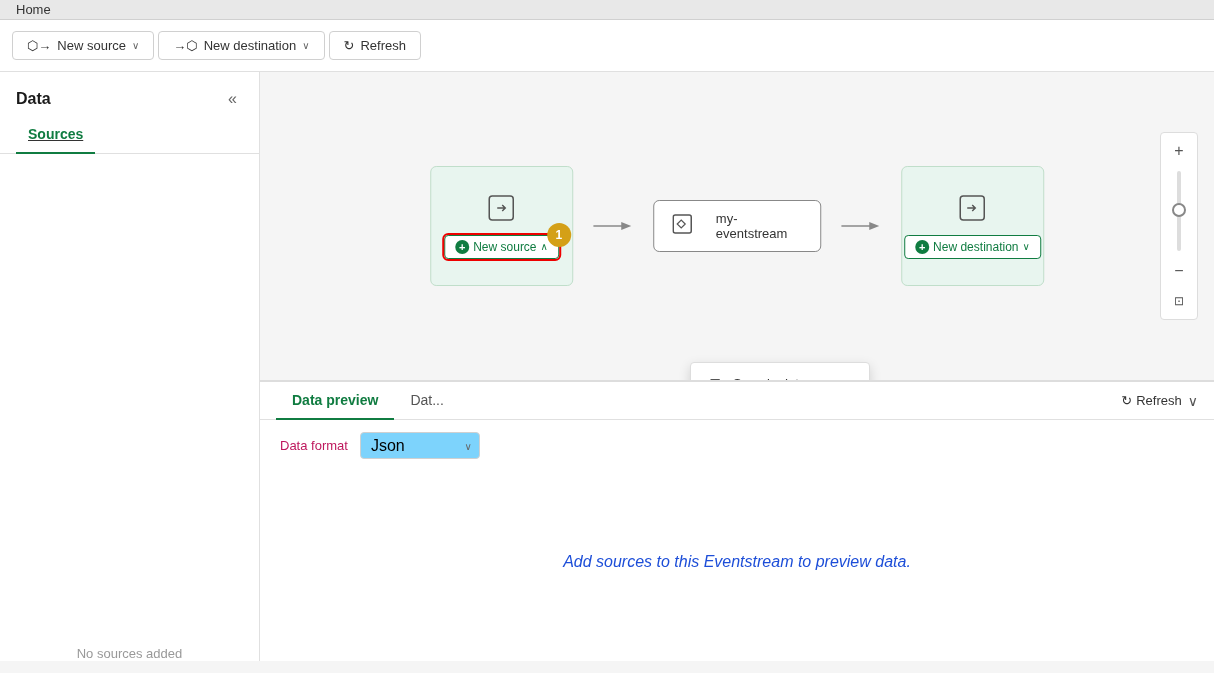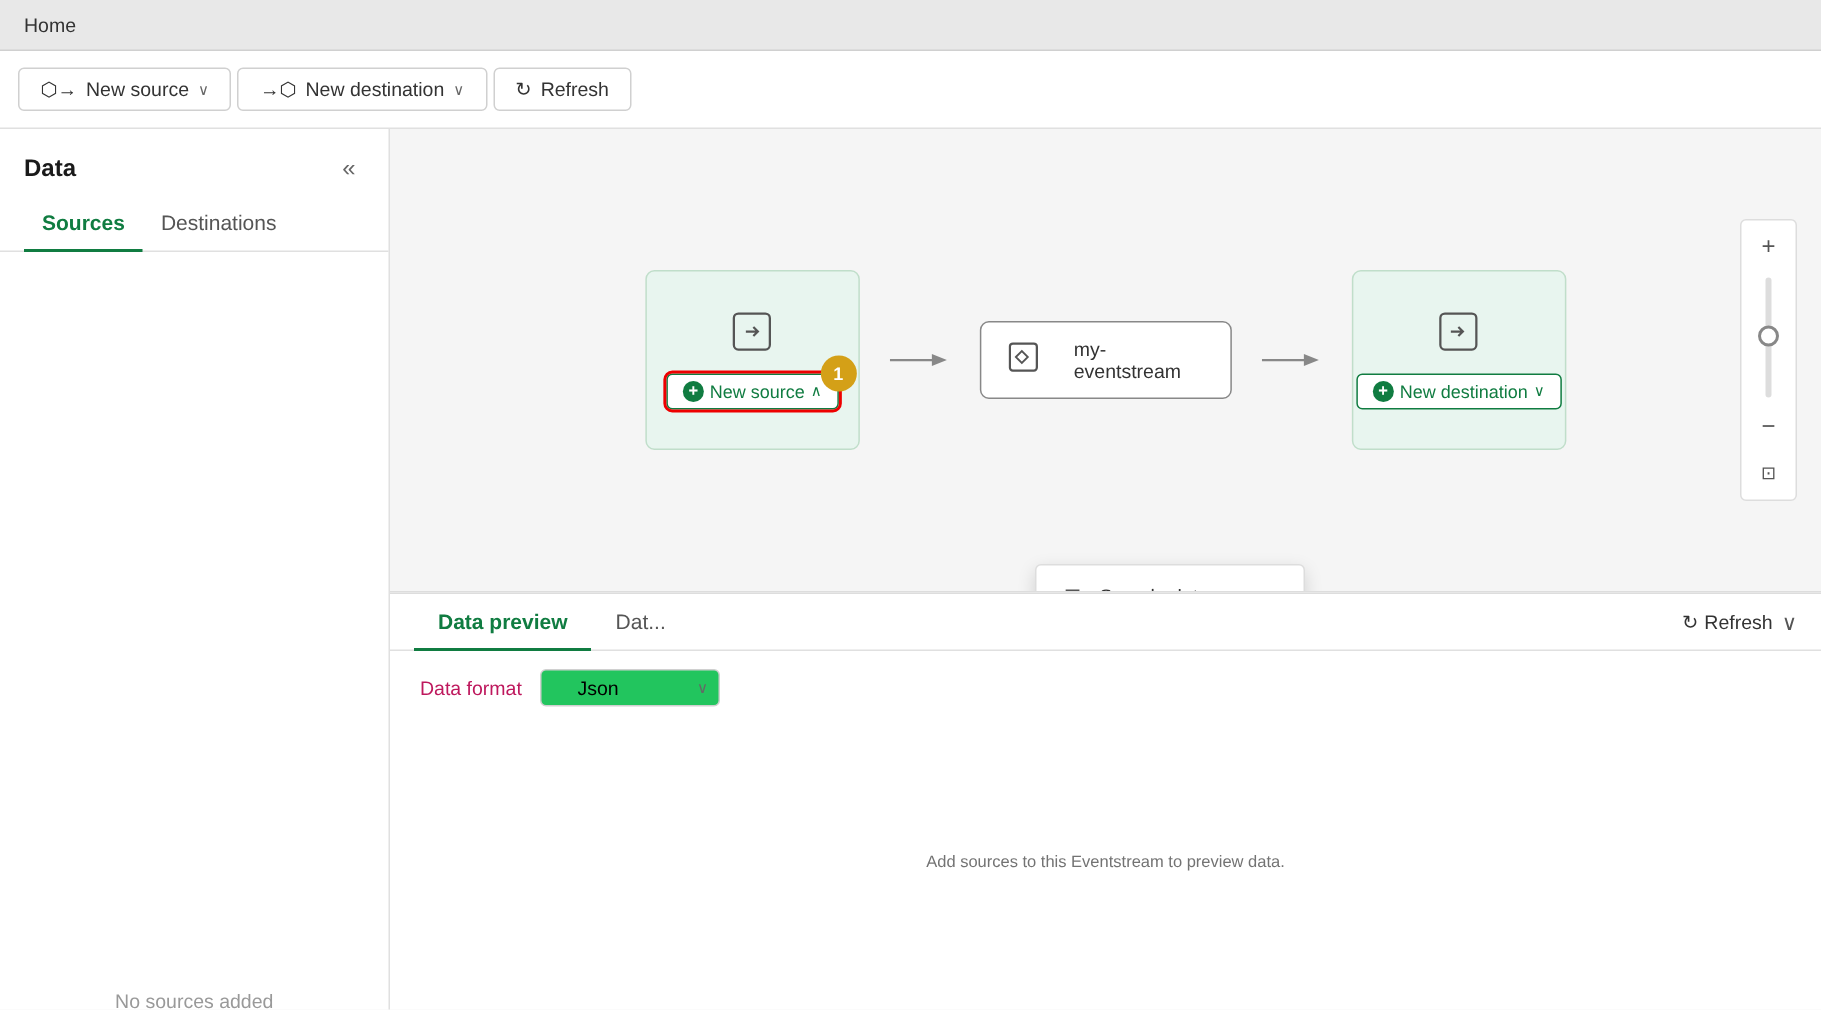--- a/index.html
+++ b/index.html
@@ -5,21 +5,21 @@
     * { box-sizing: border-box; margin: 0; padding: 0; }
     body { font-family: 'Segoe UI', sans-serif; font-size: 14px; background: #f5f5f5; color: #333; height: 673px; width: 1214px; overflow: hidden; }
 
     
     .title-bar {
       background: #e8e8e8;
       padding: 6px 16px;
       font-size: 13px;
       font-weight: 500;
       border-bottom: 1px solid #d0d0d0;
-      height: 34px;
+      height: 20px;
       display: flex;
       align-items: center;
     }
 
     
     .toolbar {
       background: #fff;
       border-bottom: 1px solid #e0e0e0;
       padding: 8px 12px;
       display: flex;
@@ -72,20 +72,21 @@
       border: none;
       cursor: pointer;
       color: #666;
       font-size: 16px;
       padding: 2px 6px;
     }
     .sidebar-tabs {
       display: flex;
       border-bottom: 1px solid #e0e0e0;
       padding: 0 16px;
+      text-decoration: underline;
     }
     .sidebar-tab {
       padding: 8px 12px 10px;
       cursor: pointer;
       font-size: 14px;
       color: #555;
       border-bottom: 2px solid transparent;
       margin-bottom: -1px;
     }
     .sidebar-tab.active {
@@ -344,23 +345,23 @@
       gap: 12px;
       margin-bottom: 16px;
     }
     .data-format-label {
       font-size: 13px;
       color: #be185d;
     }
     .data-format-select {
       border: 1px solid #d0d0d0;
       border-radius: 4px;
-      padding: 4px 28px 4px 24px;
-      font-size: 13px;
-      background: #22c55e;
+      padding: 4px 28px 4px 10px;
+      font-size: 16px;
+      background: #7dd3fc;
       cursor: pointer;
       appearance: none;
       -webkit-appearance: none;
       position: relative;
       min-width: 120px;
     }
     .select-wrapper {
       position: relative;
       display: inline-block;
     }
@@ -381,22 +382,23 @@
       align-items: center;
       justify-content: center;
       gap: 8px;
     }
     .no-data-title {
       font-size: 18px;
       font-weight: 600;
       color: #1a1a1a;
     }
     .no-data-subtitle {
-      font-size: 11px;
-      color: #737373;
+      font-size: 16px;
+      color: #1d4ed8;
+      font-style: italic;
     }
   </style>
 </head>
 <body>
 
 <div class="title-bar">
   <span>Home</span>
 </div>
 
 <div class="toolbar">
@@ -419,23 +421,20 @@
 <div class="main-layout">
 
   <div class="sidebar">
     <div class="sidebar-header">
       <span class="sidebar-title">Data</span>
       <button class="collapse-btn">«</button>
     </div>
     <div class="sidebar-tabs">
       <div class="sidebar-tab active">
         <span>Sources</span>
-      </div>
-      <div class="sidebar-tab">
-        <span>Destinations</span>
       </div>
     </div>
     <div class="sidebar-content">
       <span>No sources added</span>
     </div>
   </div>
 
   <div class="canvas-area">
 
     <div class="flow-canvas">

